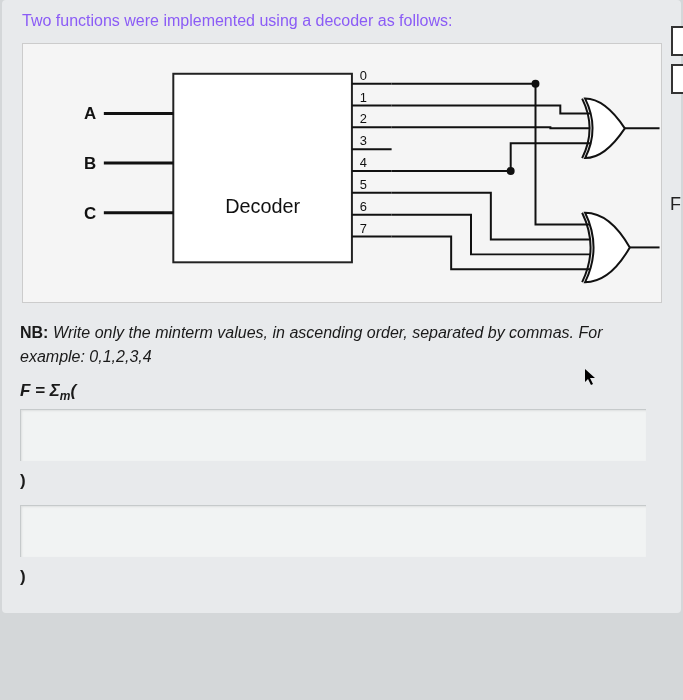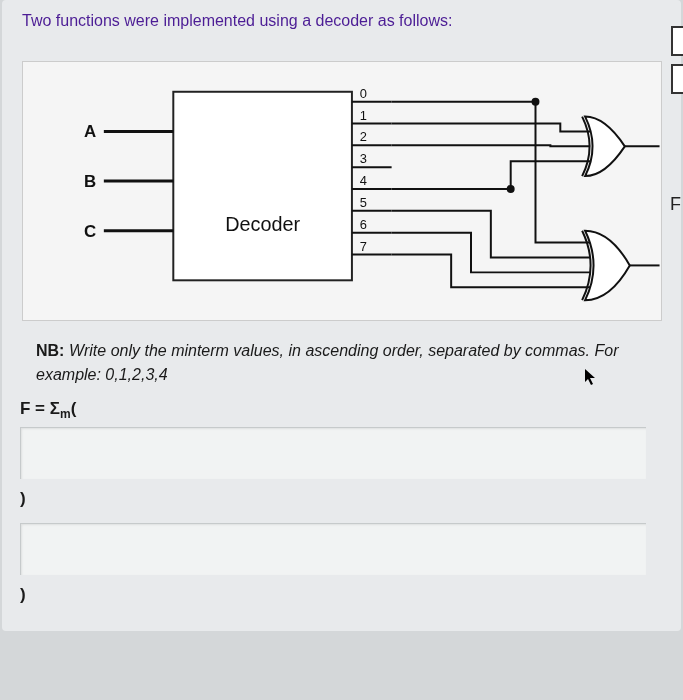--- a/index.html
+++ b/index.html
@@ -12,22 +12,22 @@
       position: relative;
     }
     .content {
       padding: 12px 18px;
       background: #e8eaec;
       border-radius: 4px;
       margin: 0 2px;
     }
     .question-title {
       font-size: 16px;
-      color: #4c1d95;
-      margin-bottom: 31px;
+      color: #8b5cf6;
+      margin-bottom: 13px;
       padding-left: 2px;
     }
     .diagram-area {
       background: #f5f5f5;
       border: 1px solid #ccc;
       width: 640px;
       height: 260px;
       margin: 0 auto 18px auto;
       position: relative;
     }
@@ -38,29 +38,30 @@
     .desc-text {
       font-size: 16.5px;
       color: #1a1a1a;
       margin: 6px 0;
       line-height: 1.5;
     }
     .nb-text {
       font-size: 16px;
       font-style: italic;
       color: #1a1a1a;
-      margin: 6px 0 12px 16px;
+      margin: 6px 0 12px 0;
       line-height: 1.5;
     }
     .nb-label { font-weight: bold; font-style: normal; }
     .formula {
       font-size: 17px;
       font-weight: bold;
       color: #1a1a1a;
       margin: 8px 0 6px 0;
+      font-style: italic;
     }
     .formula .sub { font-size: 12px; vertical-align: sub; font-weight: bold;}
     .answer-box {
       width: 626px;
       height: 52px;
       background: #f1f3f3;
       border: none;
       border-top: 1px solid #c6cacb;
       border-left: 1px solid #c6cacb;
       box-shadow: inset 1px 1px 2px rgba(0,0,0,0.08);

